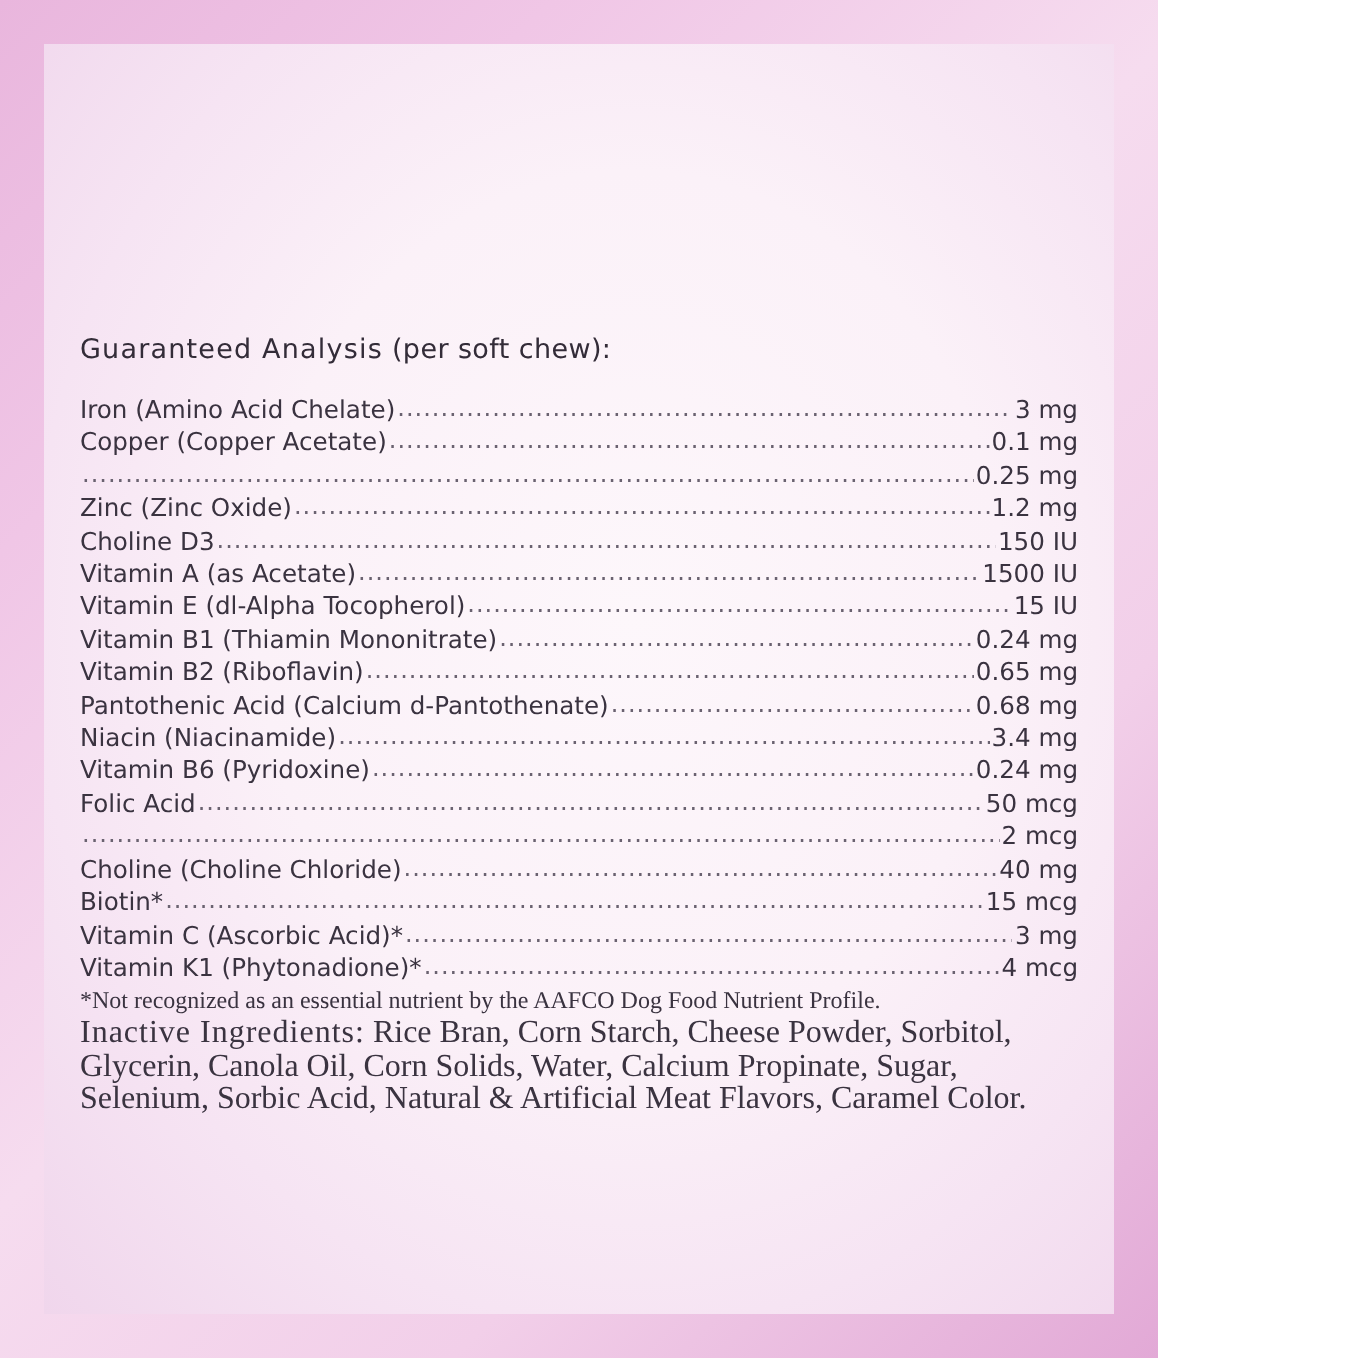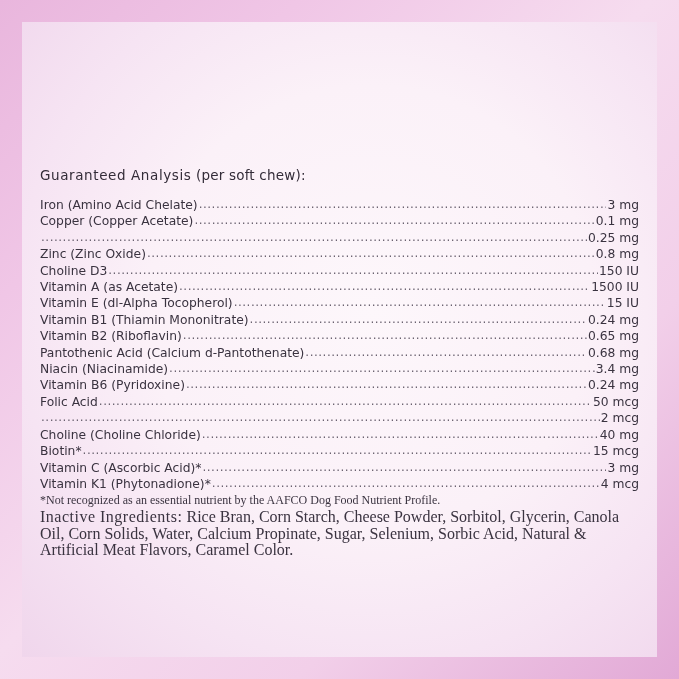--- a/index.html
+++ b/index.html
@@ -7,21 +7,21 @@
     padding: 0;
   }
   body {
     width: 679px;
     height: 679px;
     font-family: "DejaVu Sans", sans-serif;
     background: #ffffff;
   }
   #label-card {
     position: relative;
-    width: 679px;
+    width: 579px;
     height: 679px;
     box-sizing: border-box;
     background:
       linear-gradient(135deg, #e9b6dd 0%, #f0c6e6 22%, #f6dcef 48%, #f2cfe9 72%, #e2a9d6 100%);
     padding: 22px;
   }
   #label-inner {
     position: relative;
     width: 100%;
     height: 100%;
@@ -118,21 +118,21 @@
             <span class="dots"> ................................................................................................................................................................</span>
             <span class="amount">0.1 mg</span>
           </li>
           <li class="row">
             <span class="dots"> ................................................................................................................................................................</span>
             <span class="amount">0.25 mg</span>
           </li>
           <li class="row">
             <span class="nutrient">Zinc (Zinc Oxide)</span>
             <span class="dots"> ................................................................................................................................................................</span>
-            <span class="amount">0.8 mg</span>
+            <span class="amount">1.2 mg</span>
           </li>
           <li class="row">
             <span class="nutrient">Choline D3</span>
             <span class="dots"> ................................................................................................................................................................</span>
             <span class="amount">150 IU</span>
           </li>
           <li class="row">
             <span class="nutrient">Vitamin A (as Acetate)</span>
             <span class="dots"> ................................................................................................................................................................</span>
             <span class="amount">1500 IU</span>

